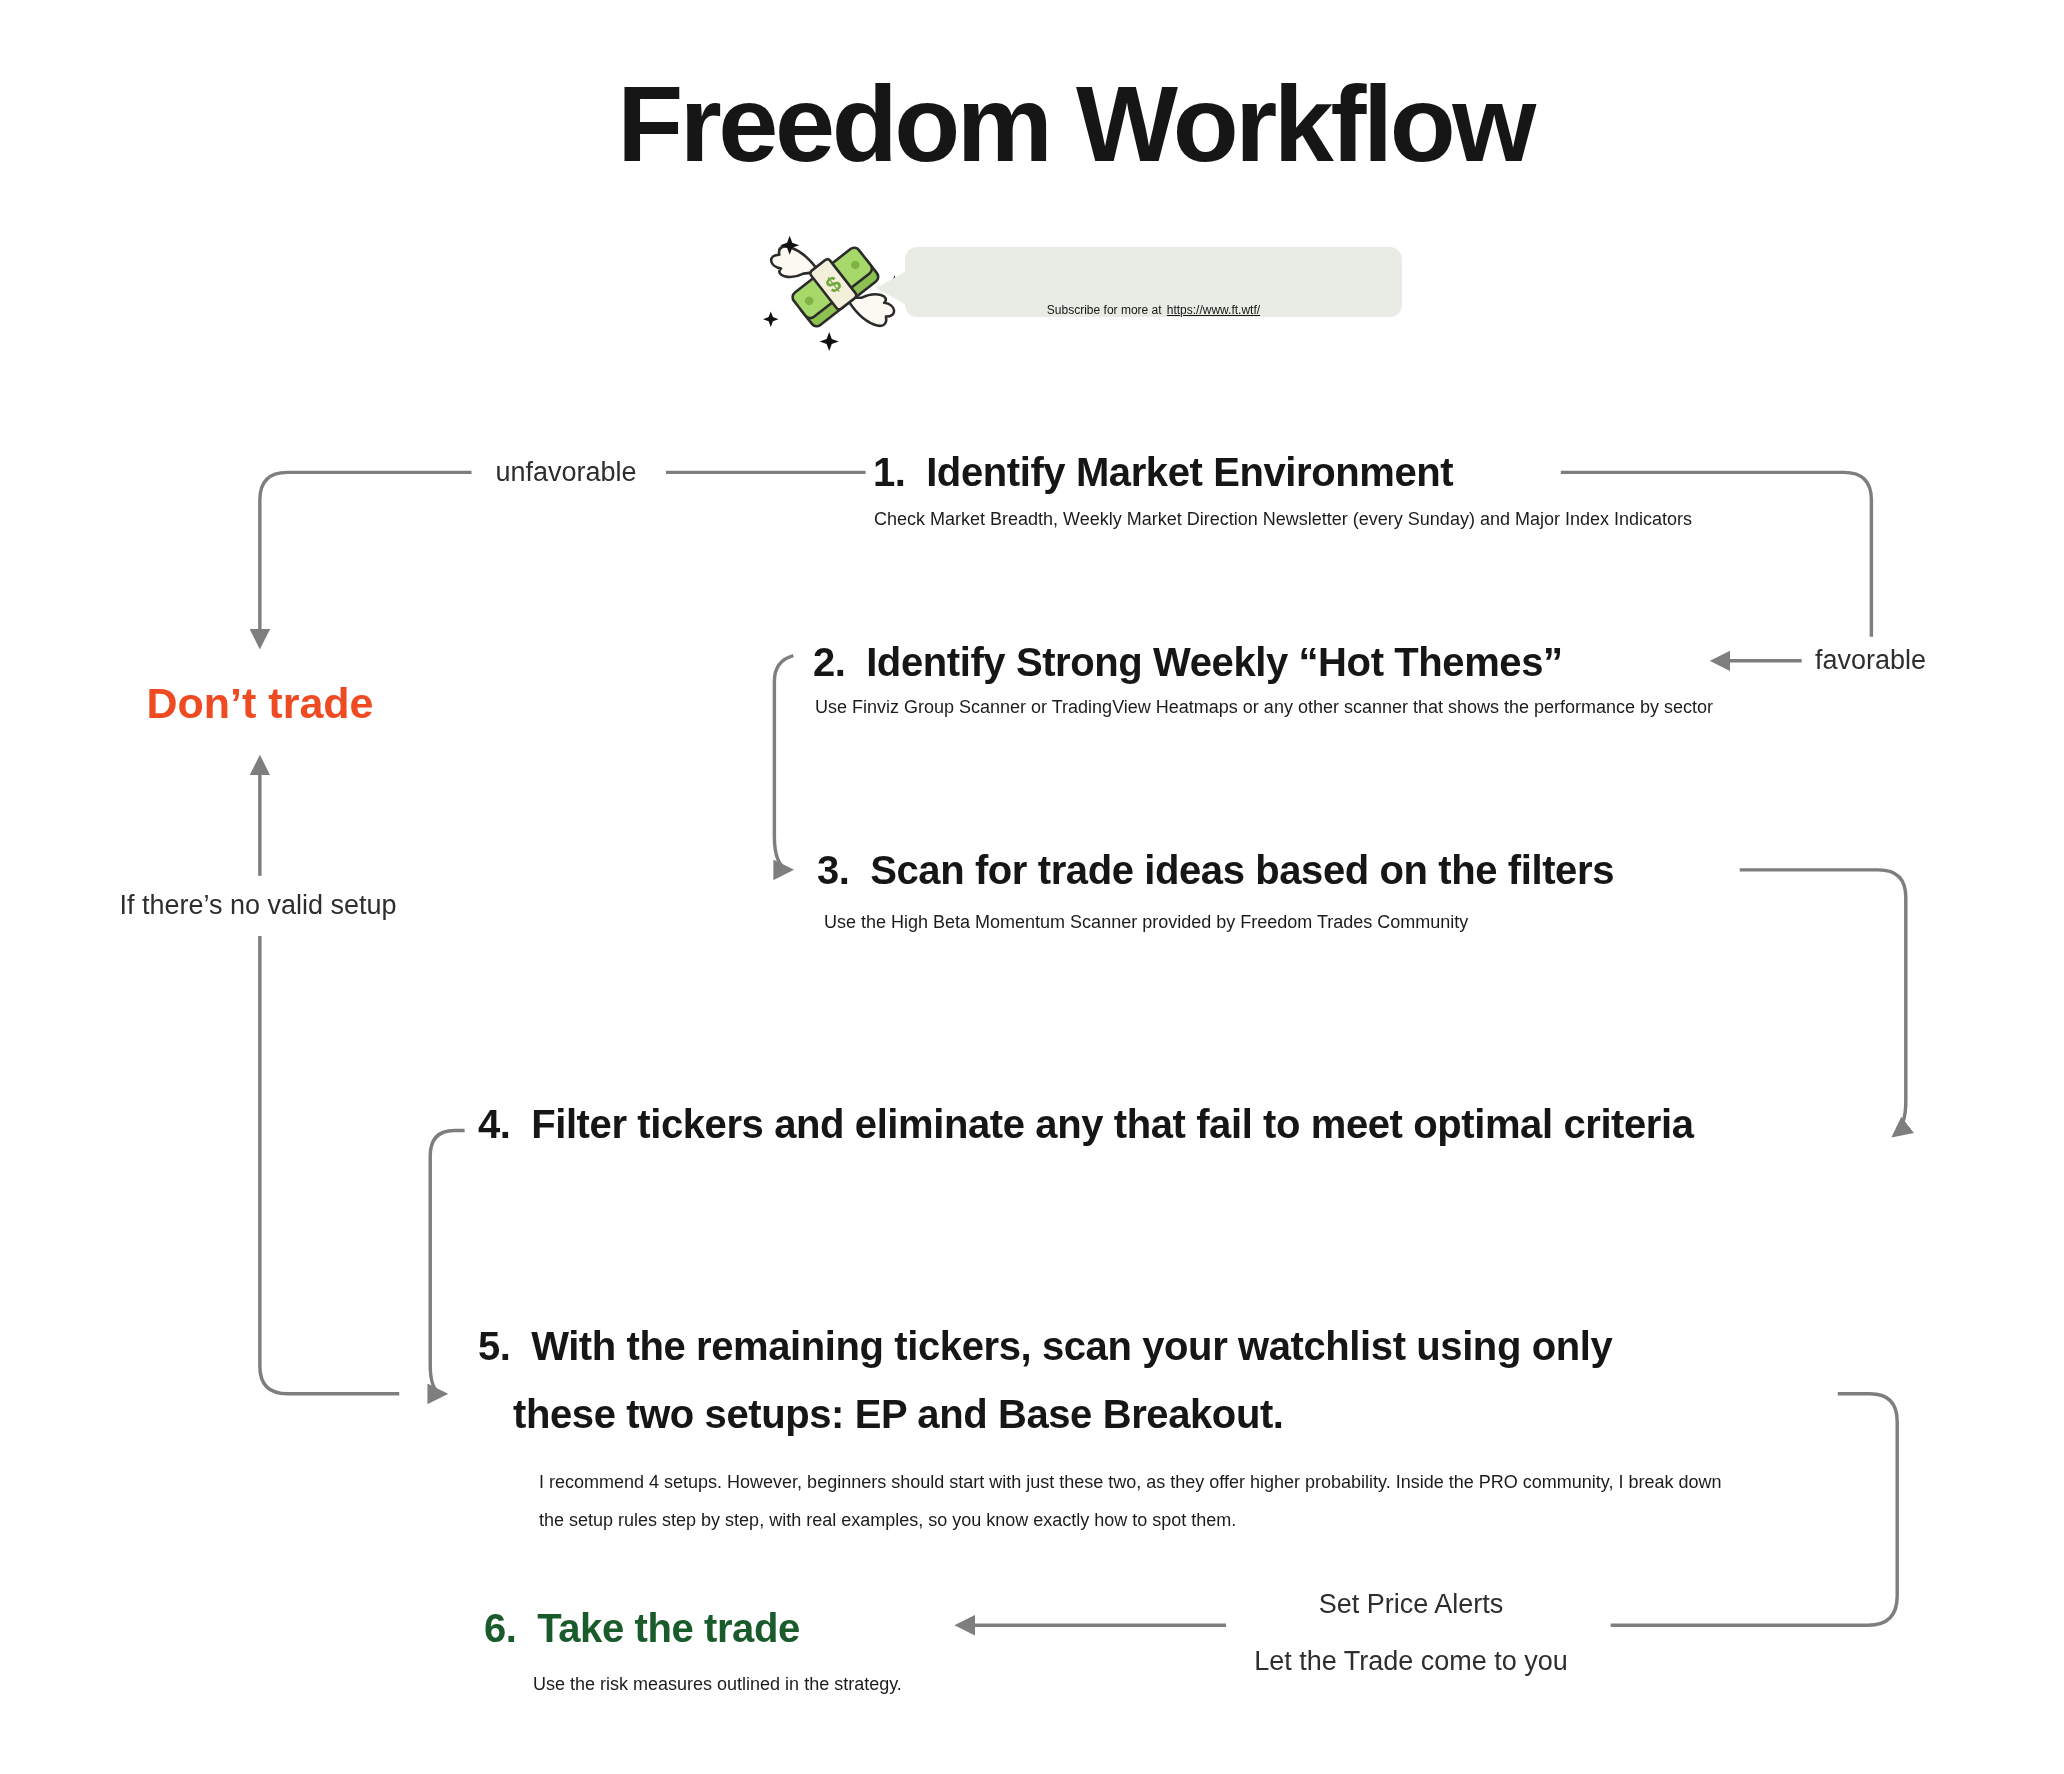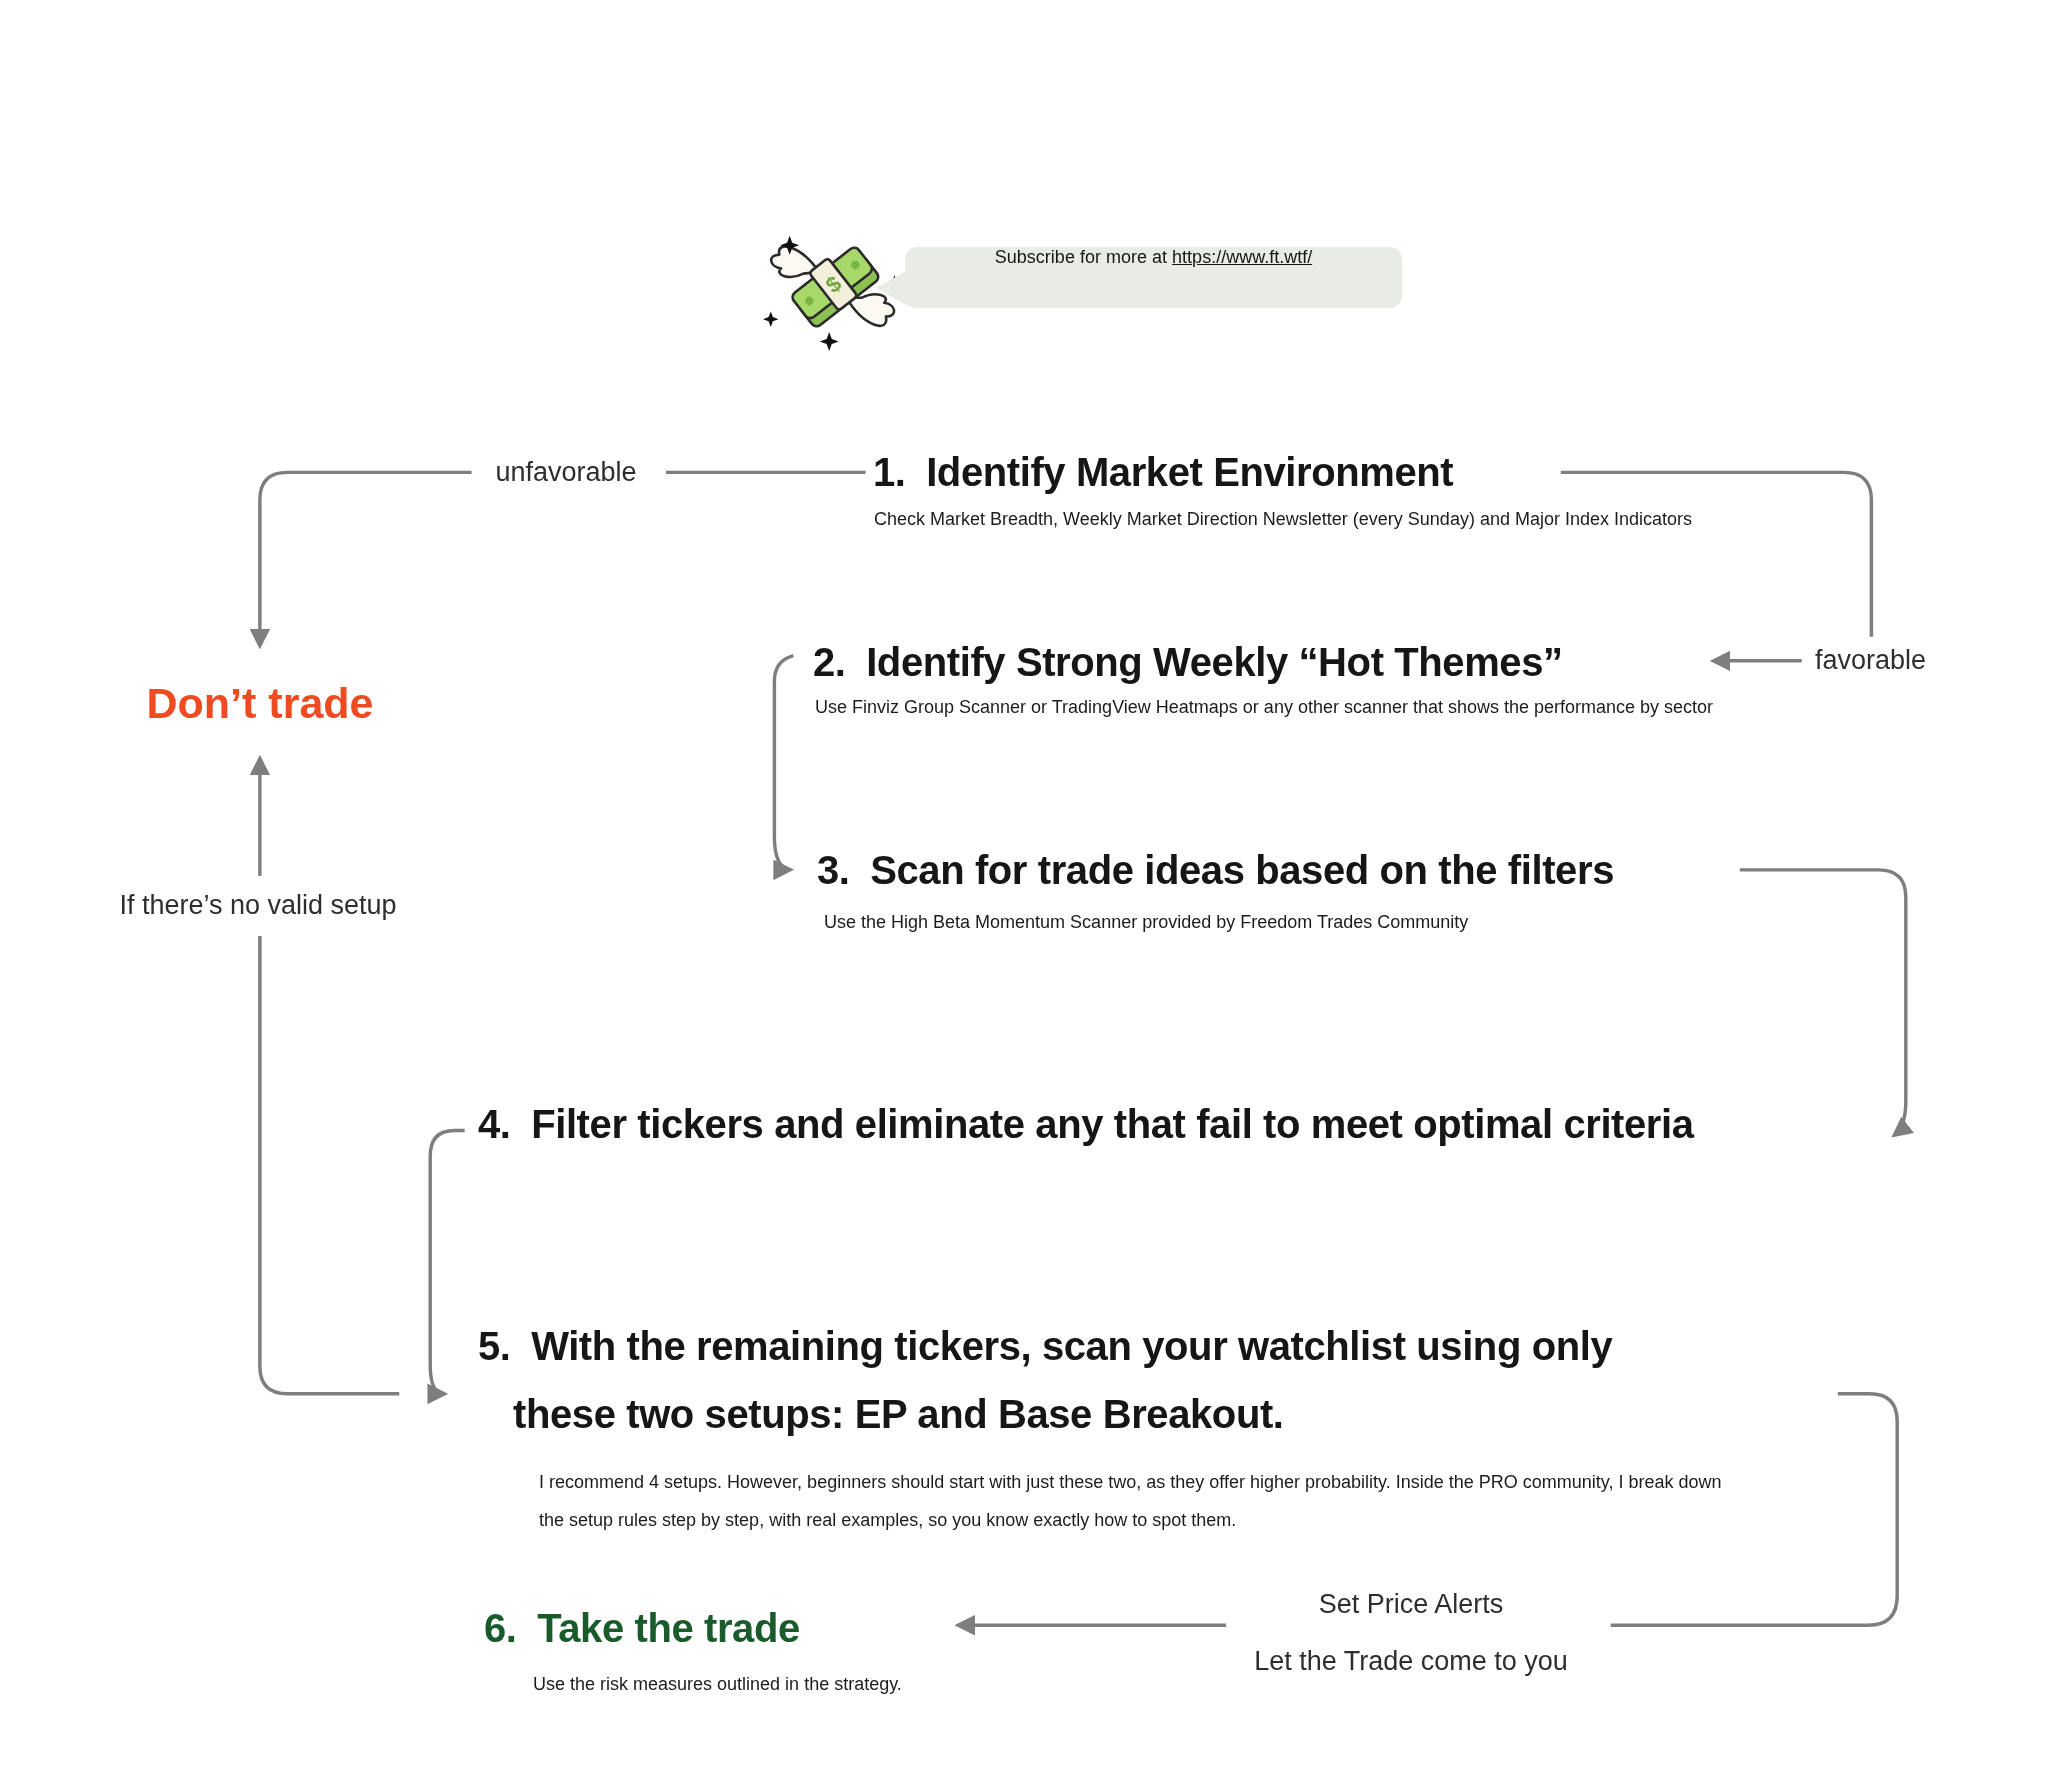--- a/index.html
+++ b/index.html
@@ -7,22 +7,22 @@
     --dont-trade:#EE4B23; --take-trade:#1A5B2C; --bubble-bg:#E8ECE5;
   }
   *{box-sizing:border-box;}
   html,body{margin:0;padding:0;background:#fff;}
   #canvas{position:relative;width:2065px;height:1775px;background:#fff;overflow:hidden;
           font-family:"Liberation Sans",sans-serif;color:var(--text);}
   .abs{position:absolute;}
   .center{transform:translateX(-50%);}
   #title{left:1075px;top:65px;font-size:108px;font-weight:700;letter-spacing:-3.4px;white-space:nowrap;line-height:1.1;}
   
-  #bubble{left:905px;top:247px;width:497px;height:61px;background:var(--bubble-bg);border-radius:12px;
-          display:flex;align-items:flex-start;justify-content:center;font-size:18px;white-space:nowrap;}
+  #bubble{left:905px;top:247px;width:497px;height:70px;background:var(--bubble-bg);border-radius:12px;
+          display:flex;align-items:flex-end;justify-content:center;font-size:12px;white-space:nowrap;}
   #bubble .tail{position:absolute;left:-29px;top:22.4px;width:0;height:0;
           border-right:34px solid var(--bubble-bg);border-top:19px solid transparent;border-bottom:19px solid transparent;}
   #bubble a{color:var(--text);font-weight:400;text-decoration:underline;margin-left:5.2px;}
   
   .step-heading{display:flex;gap:20.6px;font-size:40px;font-weight:700;line-height:1.15;white-space:nowrap;letter-spacing:-0.4px;}
   .step-sub{font-size:18px;line-height:1.2;white-space:nowrap;color:#1c1c1c;}
   #step1-h{left:873px;top:449px;} #step1-s{left:874px;top:509px;}
   #step2-h{left:813px;top:639px;}  #step2-s{left:815px;top:697px;}
   #step3-h{left:817px;top:847px;}  #step3-s{left:824px;top:912px;}
   #step4-h{left:478px;top:1101px;} #step4-s{left:475px;top:1149px;}
@@ -63,20 +63,21 @@
     <path d="M 302 1088 V 1588 Q 302 1620 334 1620 H 464"></path>
     <path d="M 540 1314 H 528 Q 500 1314 500 1344 V 1586 Q 500 1618 514 1620 H 516" marker-end="url(#arrowhead)"></path>
     <path d="M 1814 549 H 2143 Q 2175 549 2175 581 V 740"></path>
     <path d="M 2094 768 H 1992" marker-end="url(#arrowhead)"></path>
     <path d="M 922 762 Q 900 768 900 792 V 972 Q 900 1006 916 1011 H 918" marker-end="url(#arrowhead)"></path>
     <path d="M 2022 1011 H 2183 Q 2215 1011 2215 1043 V 1280 Q 2215 1309 2202 1319" marker-end="url(#arrowhead)"></path>
     <path d="M 2136 1620 H 2173 Q 2205 1620 2205 1652 V 1855 Q 2205 1889 2171 1889 H 1872"></path>
     <path d="M 1425 1889 H 1114" marker-end="url(#arrowhead)"></path>
   </svg>
 
+  <div id="title" class="abs center">Freedom Workflow</div>
 
   <svg id="money-icon" class="abs" viewBox="0 0 185 150">
     <g>
       <path d="M72 58 C 52 28, 22 20, 26 38 C 12 38, 14 52, 28 54 C 20 62, 38 68, 54 60 Z" fill="#FBF9F2" stroke="#2b2b2b" stroke-width="3" stroke-linejoin="round"></path>
     </g>
     <g>
       <path d="M104 88 C 124 122, 154 130, 150 110 C 164 110, 162 96, 148 94 C 156 86, 138 80, 122 88 Z" fill="#FBF9F2" stroke="#2b2b2b" stroke-width="3" stroke-linejoin="round"></path>
     </g>
     <g transform="rotate(-38 90 74)">
       <rect x="42" y="66" width="96" height="34" rx="7" fill="#8CC152" stroke="#2b2b2b" stroke-width="3"></rect>

